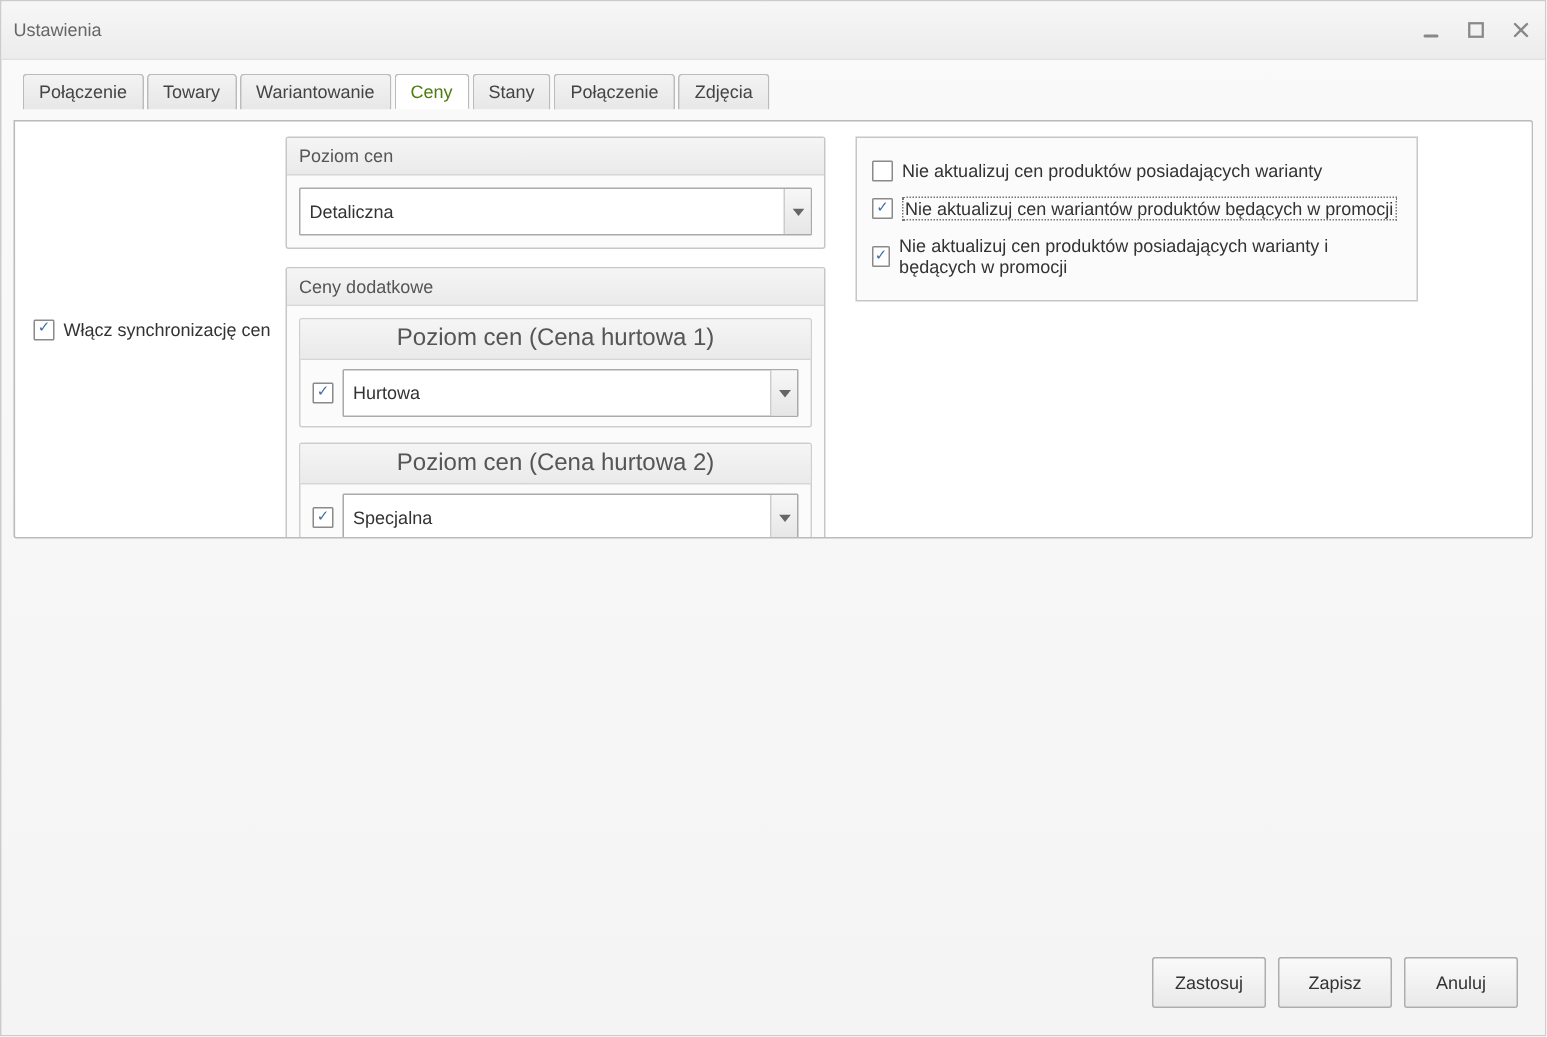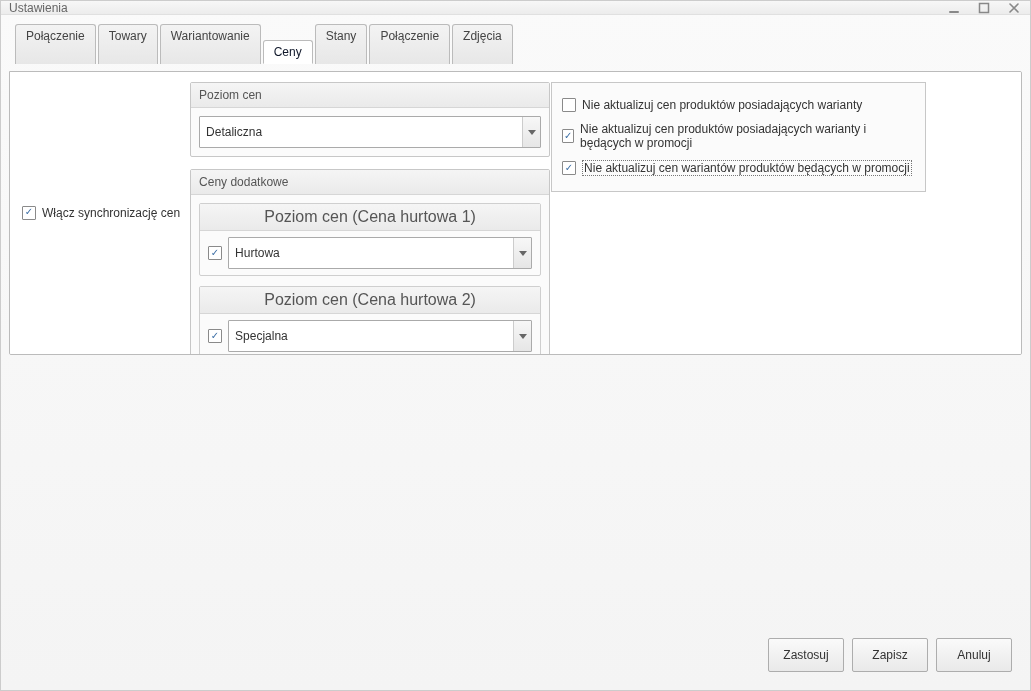--- a/index.html
+++ b/index.html
@@ -14,21 +14,21 @@
     }
     .window {
       width: 1031px;
       height: 691px;
       background: linear-gradient(#fafafa, #f4f4f4);
       border: 1px solid #ccc;
       display: flex;
       flex-direction: column;
     }
     .titlebar {
-      height: 14px;
+      height: 39px;
       display: flex;
       align-items: center;
       padding: 0 8px;
       background: linear-gradient(#f7f7f7, #ececec);
       border-bottom: 1px solid #e0e0e0;
       color: #666;
       gap: 48px;
     }
     .titlebar .title { flex: 1; font-size: 12px; }
     .win-controls { display: flex; gap: 14px; align-items: center; color: #888; }
@@ -54,23 +54,22 @@
       background: linear-gradient(#f3f3f3, #e7e7e7);
       margin-right: 2px;
       border-radius: 3px 3px 0 0;
       color: #444;
       cursor: pointer;
       position: relative;
     }
     .tab.active {
       background: #fff;
       border-bottom: 1px solid #fff;
-      color: #0f172a;
+      color: #4d7c0f;
       z-index: 3;
-      margin-top: 16px;
     }
     .tab-panel {
       flex: 1;
       border: 1px solid #bbb;
       background: #fff;
       padding: 10px 12px;
       border-radius: 0 2px 2px 2px;
       display: flex;
       flex-direction: row;
       gap: 10px;
@@ -94,21 +93,21 @@
       cursor: pointer;
     }
     .checkbox.checked::after {
       content: "✓";
       font-size: 10px;
       line-height: 1;
       color: #3b6ea5;
       position: relative;
       top: -0.5px;
     }
-    .columns { display: flex; gap: 1px; align-items: flex-start; }
+    .columns { display: flex; gap: 20px; align-items: flex-start; }
     .col-left { width: 360px; display: flex; flex-direction: column; gap: 12px; }
     .col-right { width: 375px; }
     .group {
       border: 1px solid #c7c7c7;
       border-radius: 2px;
       background: #fbfbfb;
     }
     .group-header {
       background: linear-gradient(#f5f5f5, #eaeaea);
       border-bottom: 1px solid #d6d6d6;
@@ -284,25 +283,25 @@
         </div>
 
         <div class="col-right">
           <div class="right-panel" id="opts-panel">
               <div class="check-row">
                 <span class="checkbox"></span>
                 <span>Nie aktualizuj cen produktów posiadających warianty</span>
               </div>
               <div class="check-row">
                 <span class="checkbox checked"></span>
-                <span>Nie aktualizuj cen produktów posiadających warianty i będących w promocji</span>
+                <span class="focus-box">Nie aktualizuj cen wariantów produktów będących w promocji</span>
               </div>
               <div class="check-row">
                 <span class="checkbox checked"></span>
-                <span class="focus-box">Nie aktualizuj cen wariantów produktów będących w promocji</span>
+                <span>Nie aktualizuj cen produktów posiadających warianty i będących w promocji</span>
               </div>
             </div>
         </div>
       </div>
 
     </div>
 
     <div style="flex:1"></div>
 
     <div class="footer">

